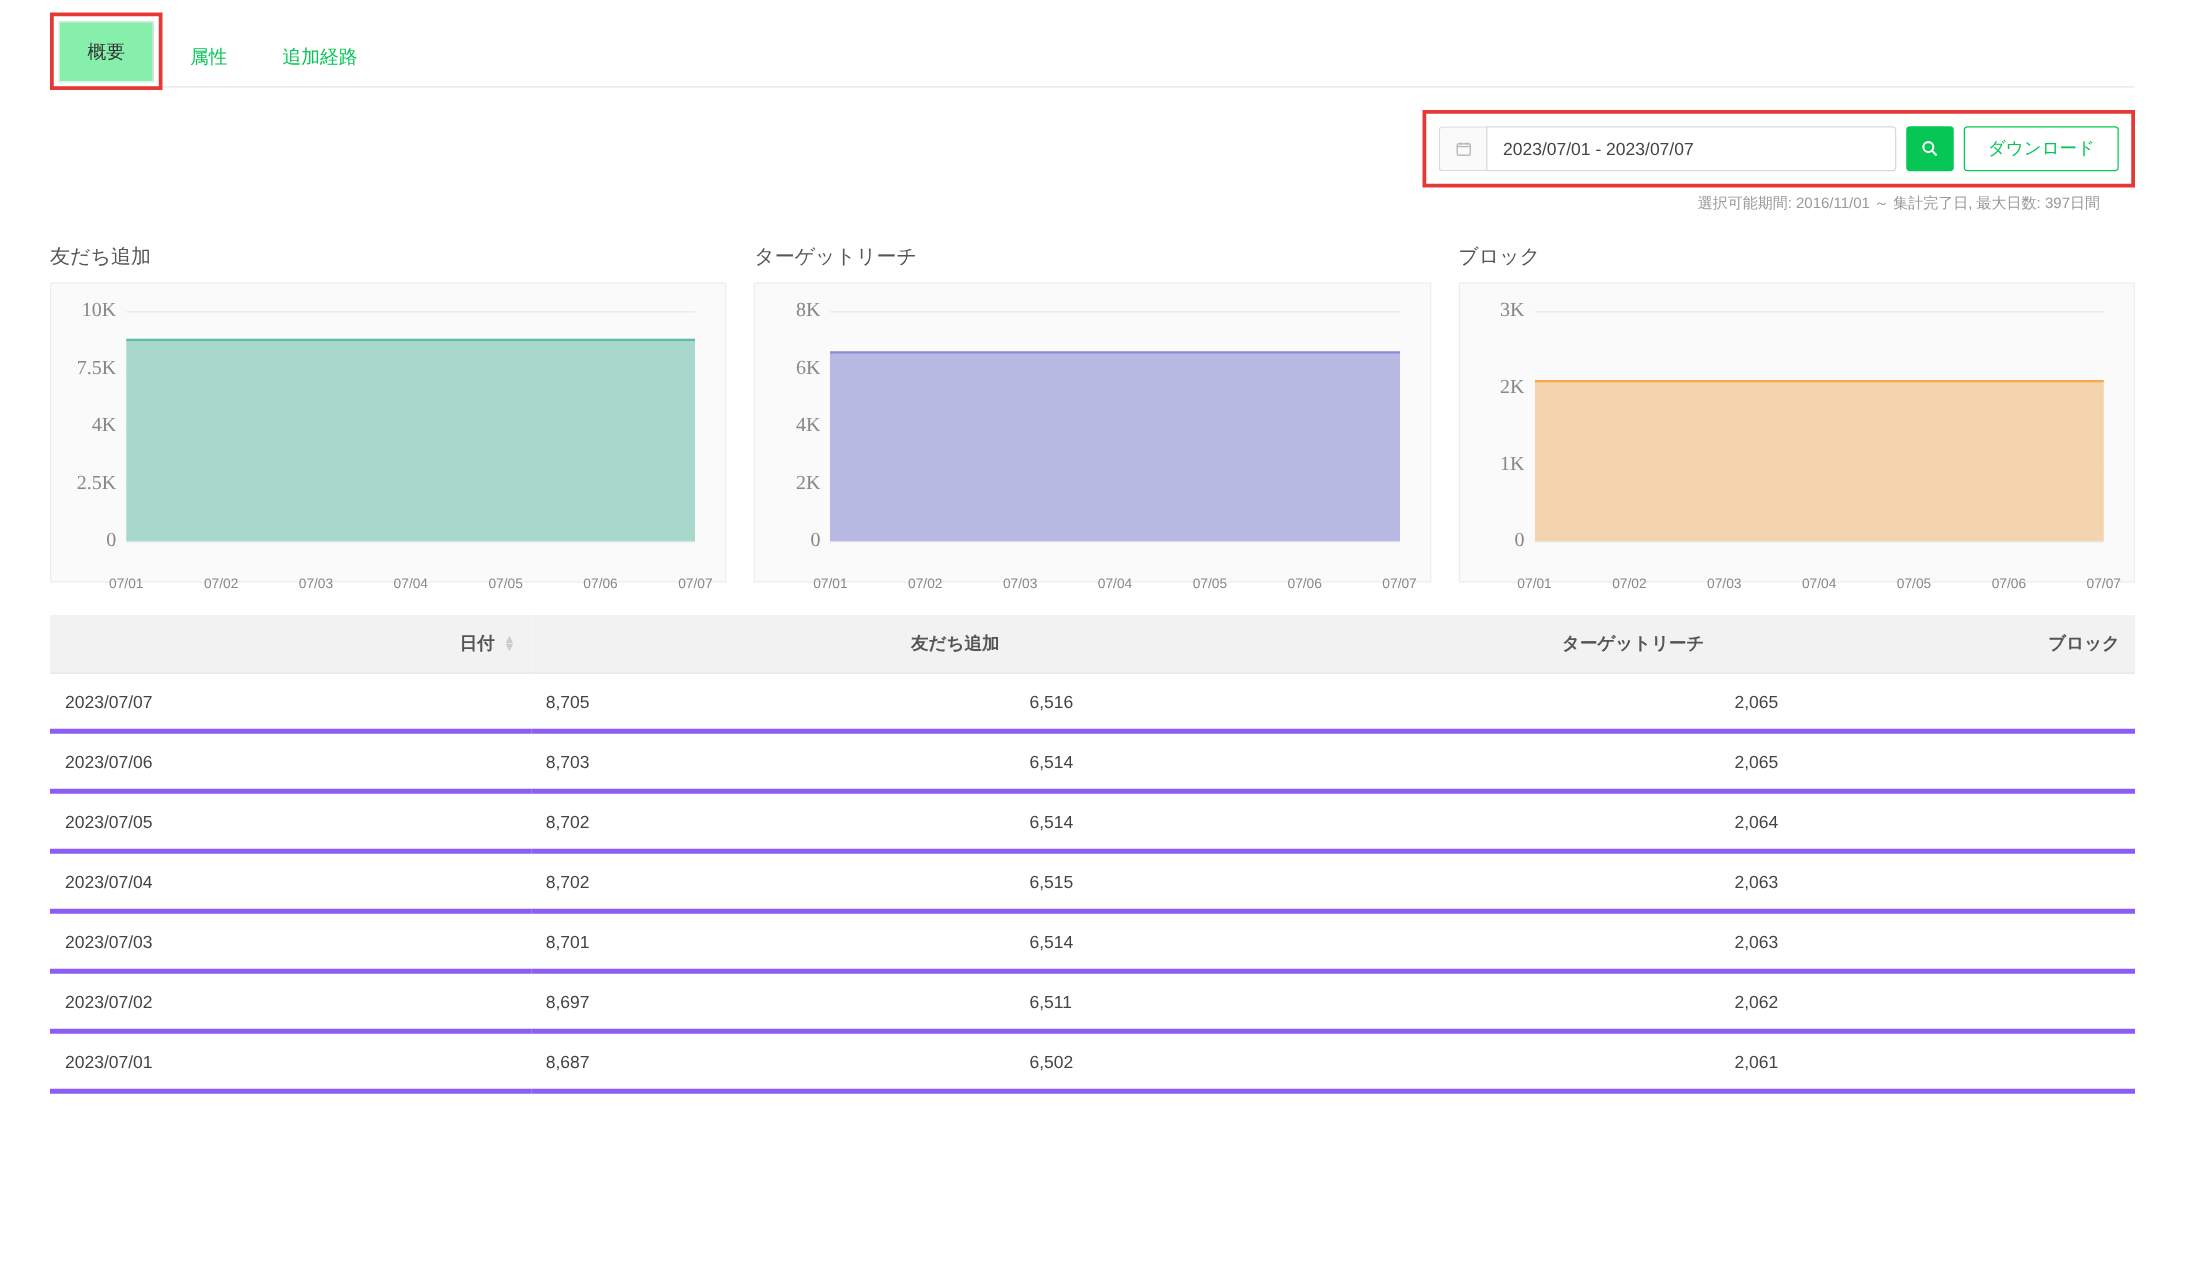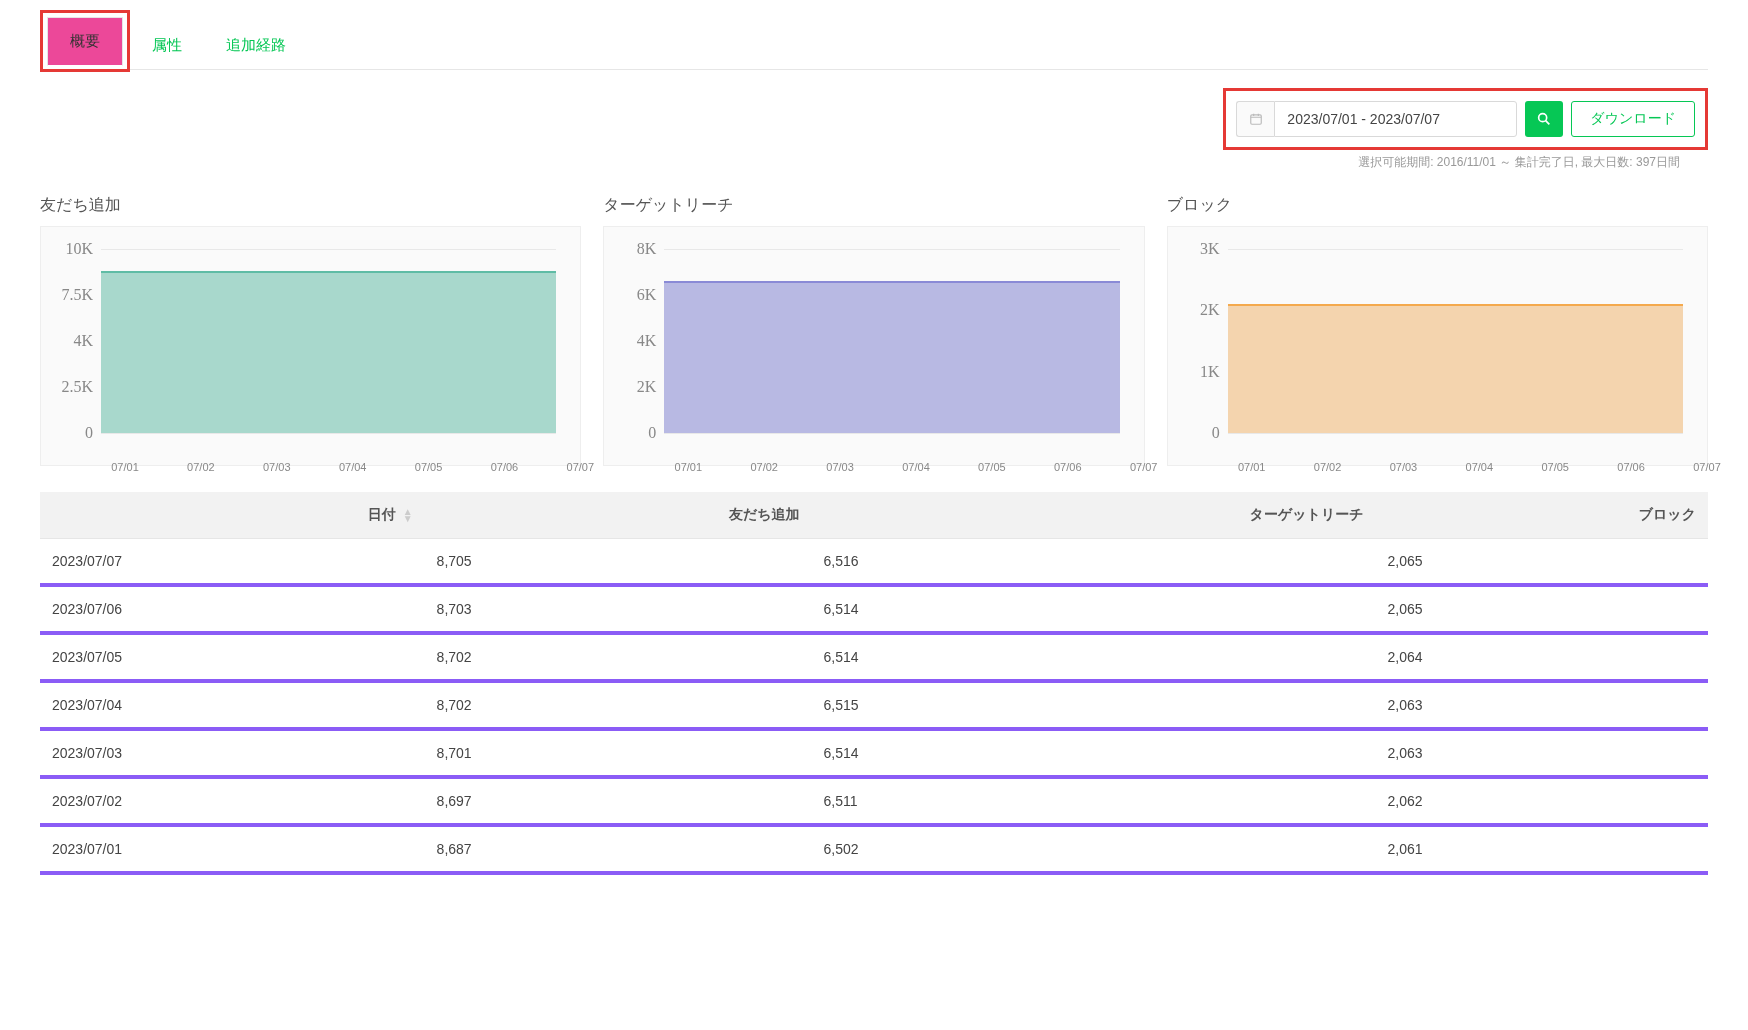--- a/index.html
+++ b/index.html
@@ -20,21 +20,21 @@
     padding: 14px 22px;
     cursor: pointer;
     color: #06c755;
     font-size: 15px;
   }
   .tab.active {
     color: #333;
     border: 1px solid #e6e6e6;
     border-bottom: 1px solid #fff;
     margin-bottom: -1px;
-    background: #ec4899;
+    background: #86efac;
   }
   .tab-highlight { padding: 4px; border: 3px solid #e53935; margin-bottom:-3px; }
 
   .controls-row {
     display: flex;
     justify-content: flex-end;
     margin-bottom: 4px;
   }
   .controls-box {
     display: flex;
@@ -46,41 +46,41 @@
   .date-input-wrap {
     display: flex; align-items: stretch; height: 36px;
   }
   .date-icon {
     width: 38px; border:1px solid #d9d9d9; border-right:none;
     display:flex;align-items:center;justify-content:center;
     background:#fafafa;color:#bbb;font-size:14px;
     border-radius:3px 0 0 3px;
   }
   .date-input {
-    width: 243px; border:1px solid #d9d9d9; padding:0 12px;
+    width: 328px; border:1px solid #d9d9d9; padding:0 12px;
     font-size:14px; color:#444; border-radius:0 3px 3px 0;
   }
   .search-btn {
     width:38px;height:36px;background:#06c755;border:none;color:#fff;
     border-radius:3px;display:flex;align-items:center;justify-content:center;cursor:pointer;
   }
   .download-btn {
     height:36px;padding:0 18px;border:1px solid #06c755;background:#fff;
     color:#06c755;border-radius:3px;cursor:pointer;font-size:14px;
   }
   .hint-row { display:flex;justify-content:flex-end;color:#999;font-size:12px;margin-bottom:24px; padding-right:28px;}
   .charts-row { display:flex; gap:22px; margin-bottom:26px; }
   .chart-card { flex:1; }
   .chart-title { font-size:16px; color:#555; margin-bottom:10px; }
   .chart-box {
     background:#fafafa; border:1px solid #eee; padding:18px 18px 10px 18px;
   }
   .chart-plot { position:relative; height:210px; }
   .y-tick { position:absolute; left:0; font-size:16px; color:#888; transform:translateY(-50%); text-align:right; width:34px;font-family:Liberation Serif, serif;}
-  .x-tick { position:absolute; bottom:-18px; font-size:11px; color:#888; transform:translateX(-50%);margin-left:24px;}
+  .x-tick { position:absolute; bottom:-18px; font-size:11px; color:#888; transform:translateX(-50%);}
   .plot-area { position:absolute; left:42px; right:6px; top:4px; bottom:22px; }
   .grid-line { position:absolute; left:0; right:0; border-top:1px solid #e8e8e8; }
   .area-fill { position:absolute; left:0; right:0; bottom:0; }
   .area-line { position:absolute; left:0; right:0; height:2px; }
 
   table { width:100%; border-collapse: collapse; font-size:14px; }
   thead th {
     background:#f2f2f2; text-align:right; padding:14px 12px; color:#555; font-weight:600;
     border-bottom:1px solid #e6e6e6;
   }

